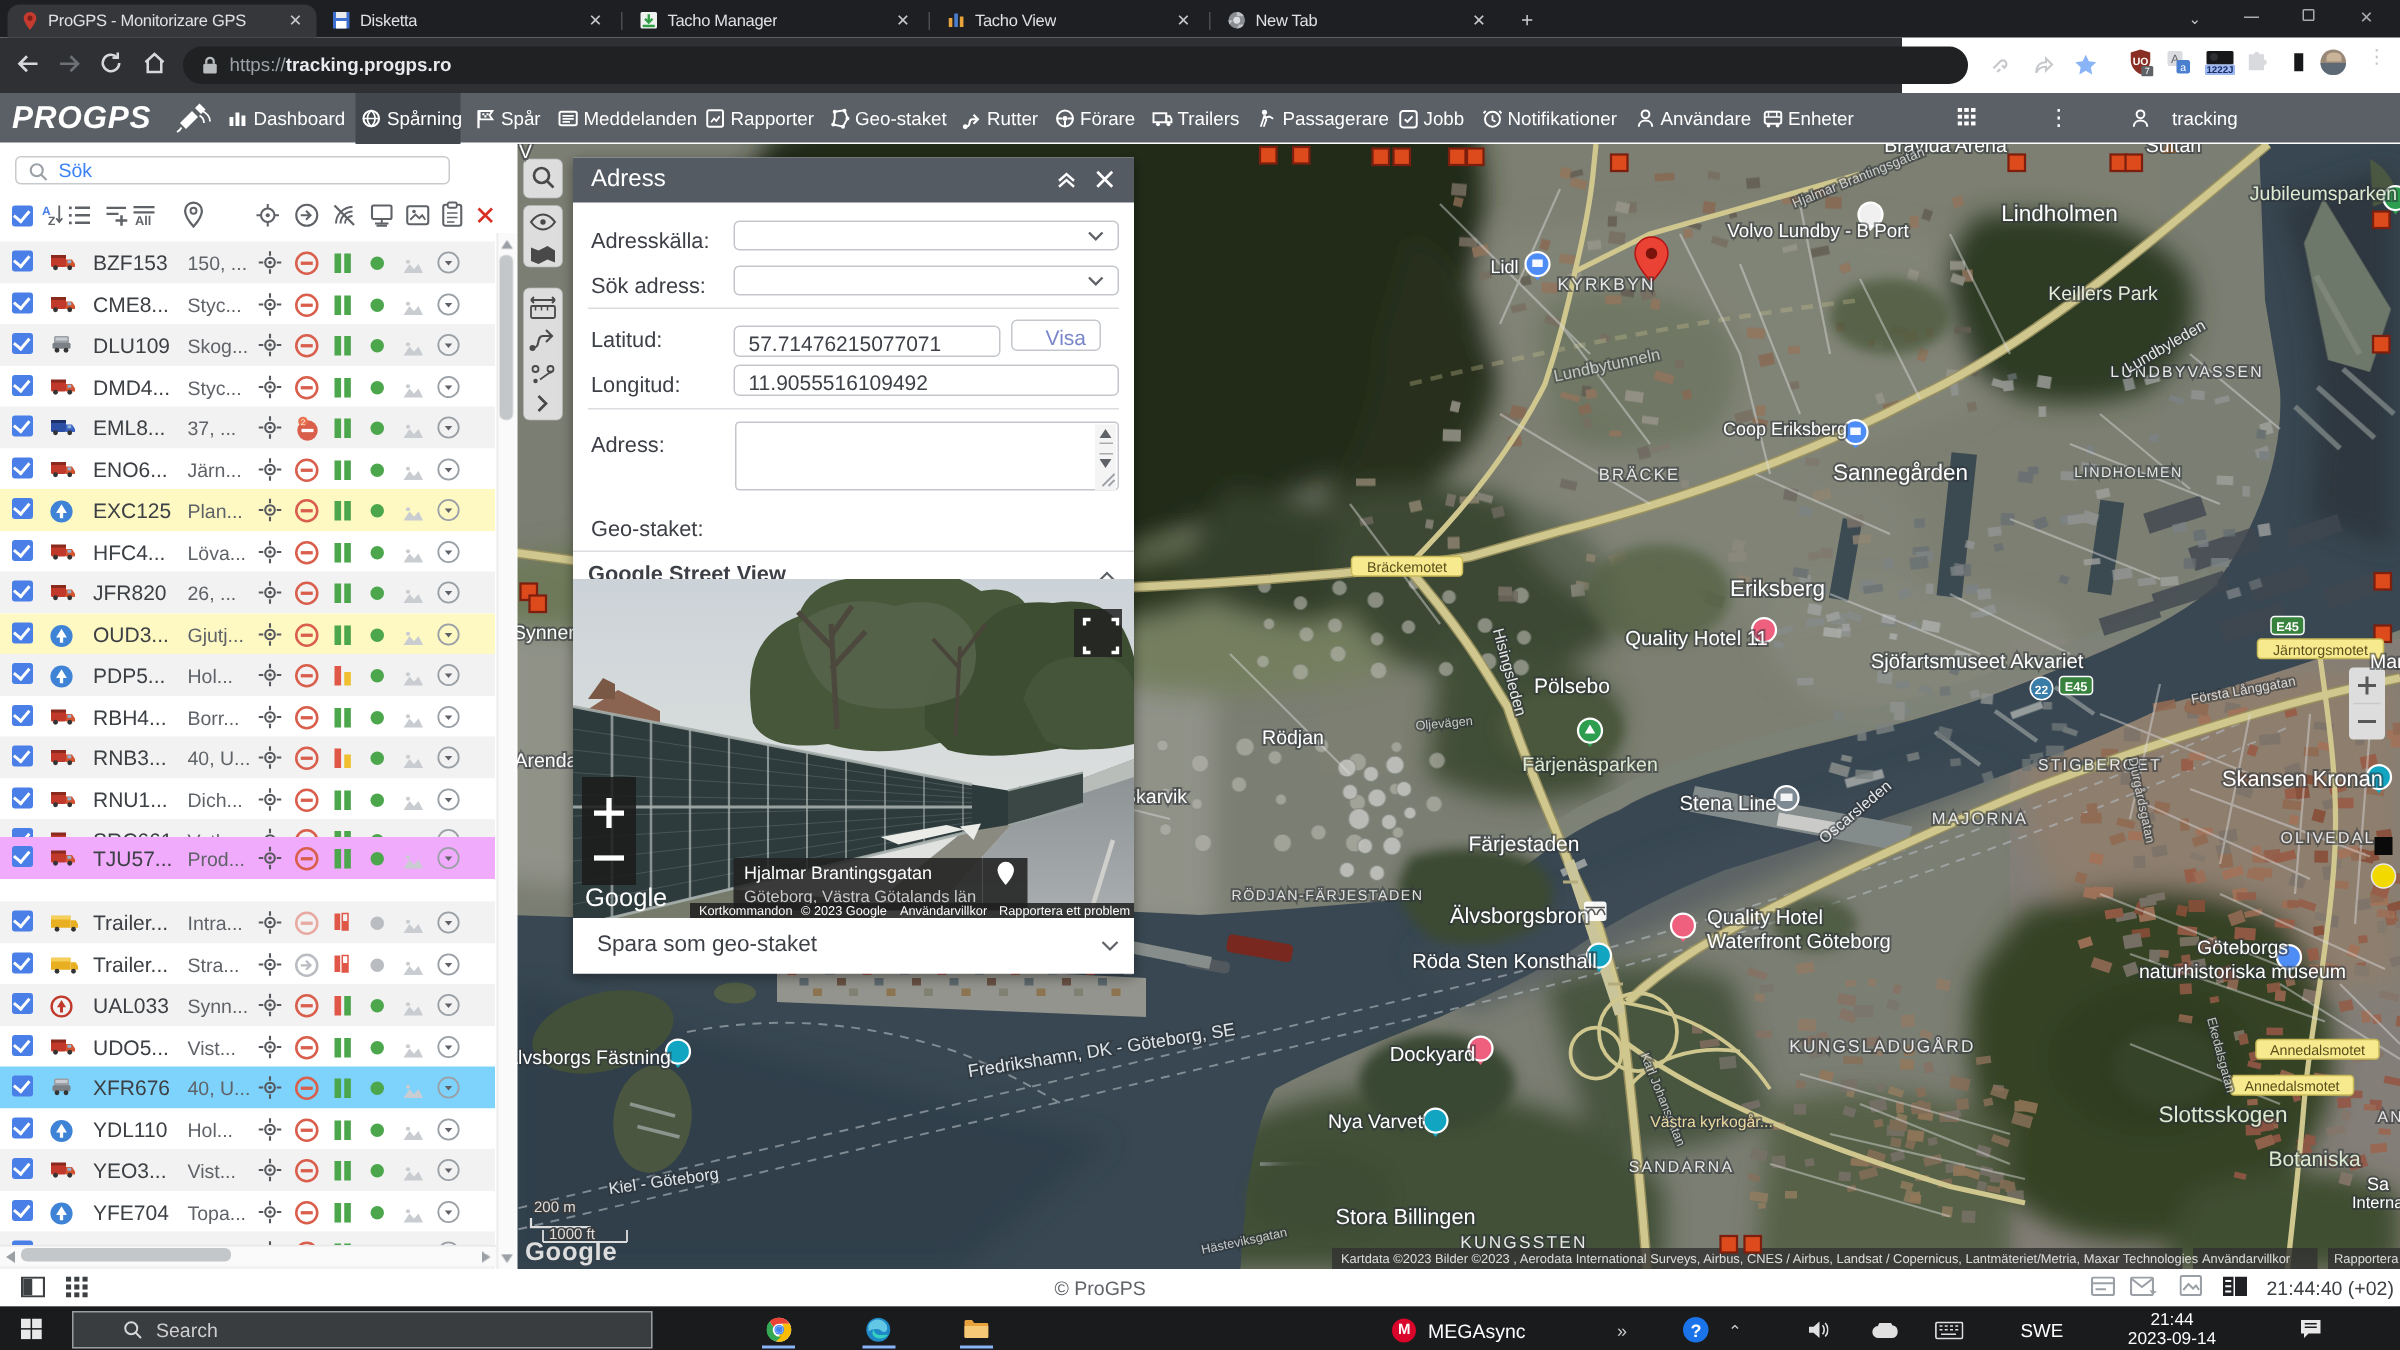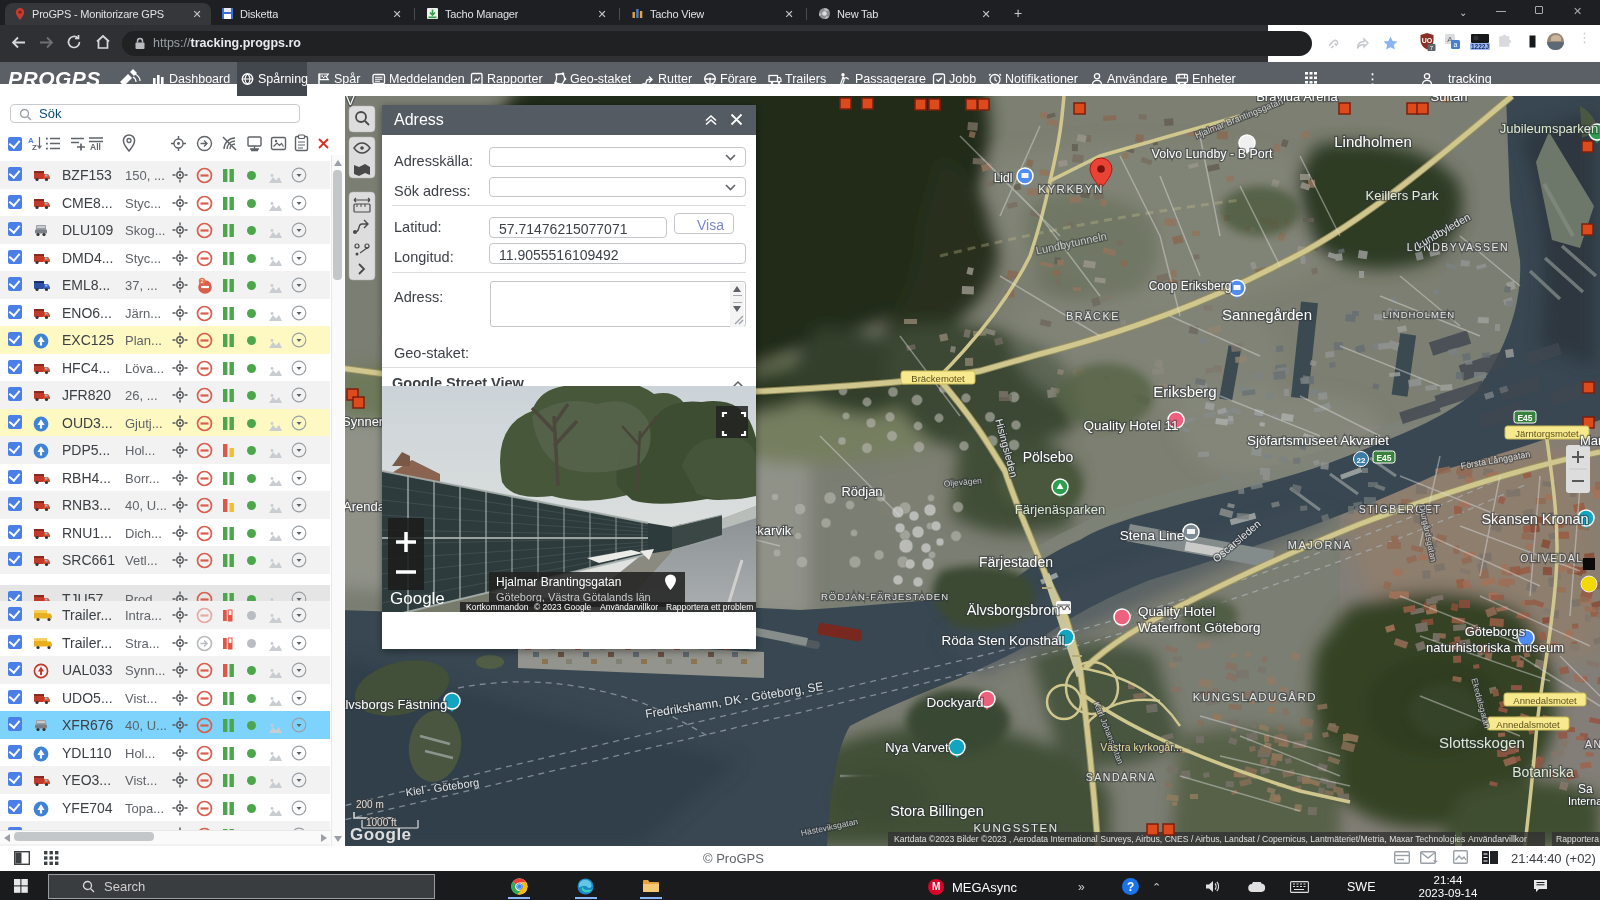--- a/index.html
+++ b/index.html
@@ -7,26 +7,26 @@
 body{position:relative;background:#fff}
 
 #tabs{position:absolute;left:0;top:0;width:1600px;height:25px;background:#1e1f22}
 .tab{position:absolute;top:3px;height:22px;border-radius:8px 8px 0 0;color:#dfe1e4;font-size:11px}
 .tab .tt{position:absolute;left:27px;top:5px;white-space:nowrap;max-width:150px;overflow:hidden;letter-spacing:-0.2px}
 .tab .tx{position:absolute;top:5px;width:12px;height:12px;color:#c7c9cc;font-size:11px;line-height:12px;text-align:center}
 .tabsep{position:absolute;top:8px;width:1px;height:12px;background:#4a4c50}
 #toolbar{position:absolute;left:0;top:25px;width:1268px;height:37px;background:#2e3033}
 #urlpill{position:absolute;left:122px;top:6px;width:1190px;height:25px;border-radius:13px;background:#1f2123;color:#e8eaed;font-size:12.5px;line-height:25px}
 
-#navbar{position:absolute;left:0;top:62px;width:1600px;height:22px;background:#5b6067}
+#navbar{position:absolute;left:0;top:62px;width:1600px;height:33px;background:#5b6067}
 #navbar .it{position:absolute;top:0;height:34px;line-height:34px;color:#fff;font-size:12.5px;white-space:nowrap}
 #logo{position:absolute;left:8px;top:5px;color:#fff;font-size:21px;font-weight:bold;font-style:italic;letter-spacing:.5px}
 
 #lpanel{position:absolute;left:0;top:96px;width:345px;height:750px;background:#fff}
-#srch{position:absolute;left:10px;top:8px;width:290px;height:19px;border:1px solid #c8cbce;border-radius:4px;color:#0c4a6e;font-size:13px}
+#srch{position:absolute;left:10px;top:8px;width:290px;height:19px;border:1px solid #c8cbce;border-radius:4px;color:#3b82f6;font-size:13px}
 .trow{position:absolute;left:0;width:330px;height:27.5px}
 .trow .lb1{position:absolute;left:62px;top:6px;font-size:14px;color:#3c4044}
 .trow .lb2{position:absolute;left:125px;top:7px;font-size:13px;color:#5f6368}
 .cbx{position:absolute;width:14px;height:14px;background:#4a7fe8;border-radius:2px}
 .cbx:after{content:"";position:absolute;left:3px;top:1px;width:5px;height:8px;border:solid #fff;border-width:0 2px 2px 0;transform:rotate(40deg)}
 
 #apanel{position:absolute;left:382px;top:105px;width:374px;height:544px;background:#fff;box-shadow:0 2px 8px rgba(0,0,0,.4)}
 #apanel .hdr{position:absolute;left:0;top:0;width:374px;height:30px;background:#555b63;color:#fff}
 #apanel .lab{position:absolute;left:12px;font-size:14.5px;color:#3d4147}
 .sel,.inp{position:absolute;border:1px solid #c3c7cb;border-radius:4px;background:#fff}
@@ -1857,21 +1857,21 @@
 <div class="abs" style="left:247px;top:10px;width:9px;height:9px;border-radius:50%;background:#4ca64c"></div>
 <div class="abs" style="left:268px;top:9px"><svg width="15" height="11" viewBox="0 0 15 11">
           <path d="M1 10 5 4l3 3.5L11 4l3 6z" fill="#c9ccd0"></path>
           <circle cx="4" cy="2.5" r="1.4" fill="#c9ccd0"></circle>
         </svg></div>
 <div class="abs" style="left:291px;top:6px"><svg width="16" height="16" viewBox="0 0 16 16">
           <circle cx="8" cy="8" r="6.8" fill="none" stroke="#9aa0a6" stroke-width="1.2"></circle>
           <path d="M5.5 7 8 10l2.5-3z" fill="#5f6368"></path>
         </svg></div>
 </div>
-<div class="trow" style="top:489px;background:#e5e5e5">
+<div class="trow" style="top:462px;background:#f0abfc">
 <div class="cbx" style="left:8px;top:6px"></div>
 <div class="abs" style="left:33px;top:7px"><svg width="18" height="13" viewBox="0 0 18 13">
           <rect x="1" y="3" width="10" height="7" rx="1" fill="#c0392b"></rect>
           <path d="M11 5h4l2 3v2h-6z" fill="#d35430"></path>
           <rect x="12" y="5.5" width="2.5" height="2" fill="#8fb5d8"></rect>
           <circle cx="4" cy="10.5" r="1.6" fill="#333"></circle>
           <circle cx="13.5" cy="10.5" r="1.6" fill="#333"></circle>
           <rect x="1" y="2" width="10" height="2" fill="#8a2a1e"></rect>
         </svg></div>
 <div class="lb1">TJU57...</div>
@@ -2337,20 +2337,26 @@
 <rect x="273" y="186" width="30" height="35" fill="#222" opacity=".88"></rect>
 <text x="114" y="200" font-size="12" fill="#fff" font-family="Liberation Sans">Hjalmar Brantingsgatan</text>
 <text x="114" y="215" font-size="11" fill="#c8cacc" font-family="Liberation Sans">Göteborg, Västra Götalands län</text>
 <path d="M288 196a5.5 5.5 0 0 1 11 0c0 4-5.5 10-5.5 10s-5.5-6-5.5-10z" fill="#fff" transform="translate(-5,-2)"></path>
 <rect x="78" y="216" width="296" height="10" fill="#1f1f1f" opacity=".85"></rect>
 <text x="84" y="224" font-size="8.5" fill="#fff" font-family="Liberation Sans">Kortkommandon</text>
 <text x="152" y="224" font-size="8.5" fill="#fff" font-family="Liberation Sans">© 2023 Google</text>
 <text x="218" y="224" font-size="8.5" fill="#fff" font-family="Liberation Sans">Användarvillkor</text>
 <text x="284" y="224" font-size="8.5" fill="#fff" font-family="Liberation Sans">Rapportera ett problem</text>
 </svg>
+<div class="abs" style="left:0px;top:507px;width:374px;height:37px;background:#fff">
+<div class="abs" style="left:16px;top:9px;font-size:15px;color:#3d4147">Spara som geo-staket</div>
+<svg class="abs" style="left:352px;top:15px" width="12" height="8" viewBox="0 0 12 8">
+        <path d="M1 1l5 5 5-5" stroke="#5f6368" stroke-width="1.5" fill="none"></path>
+      </svg>
+    </div>
 </div>
 
 <div id="foot">
  <div class="abs" style="left:703px;top:5px;font-size:13px;color:#5f6368">© ProGPS</div>
  <svg class="abs" style="left:14px;top:5px" width="16" height="14" viewBox="0 0 16 14">
       <rect x=".7" y=".7" width="14.6" height="12.6" fill="none" stroke="#3c4043" stroke-width="1.4"></rect>
       <rect x="1.5" y="1.5" width="6" height="11" fill="#3c4043"></rect>
     </svg>
  <svg class="abs" style="left:44px;top:5px" width="15" height="14" viewBox="0 0 15 14">
       <g fill="#3c4043">

